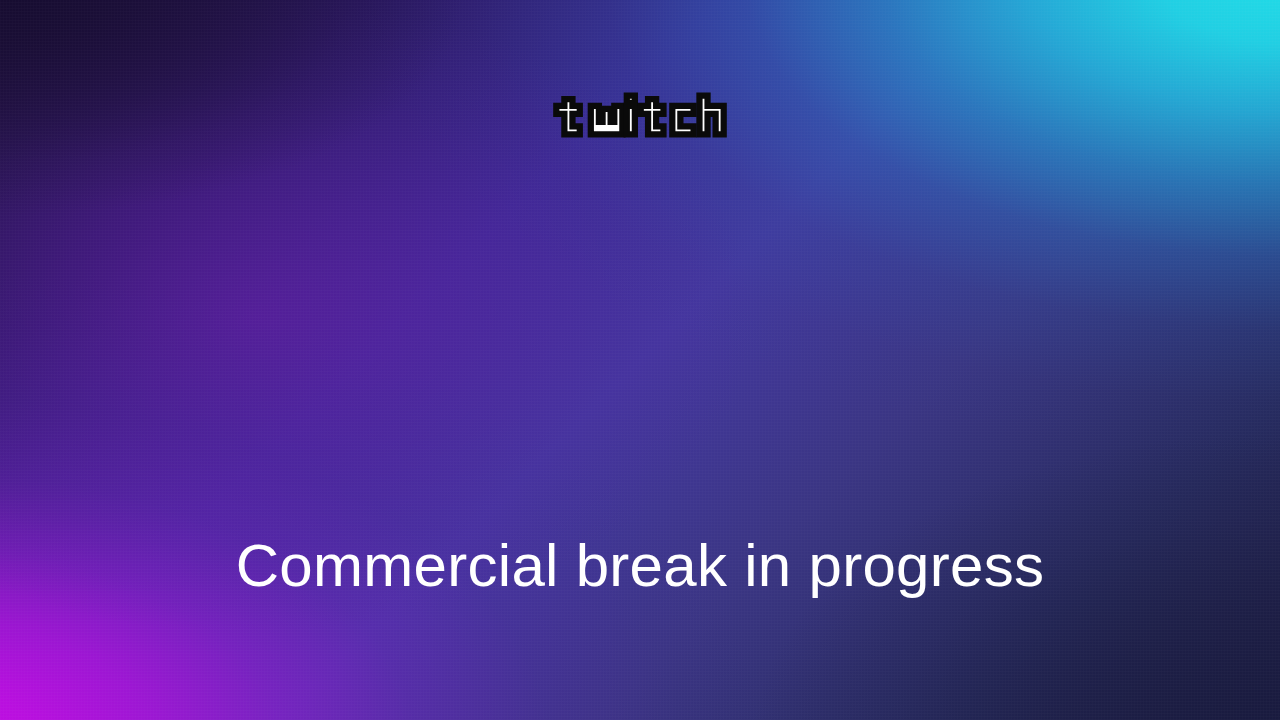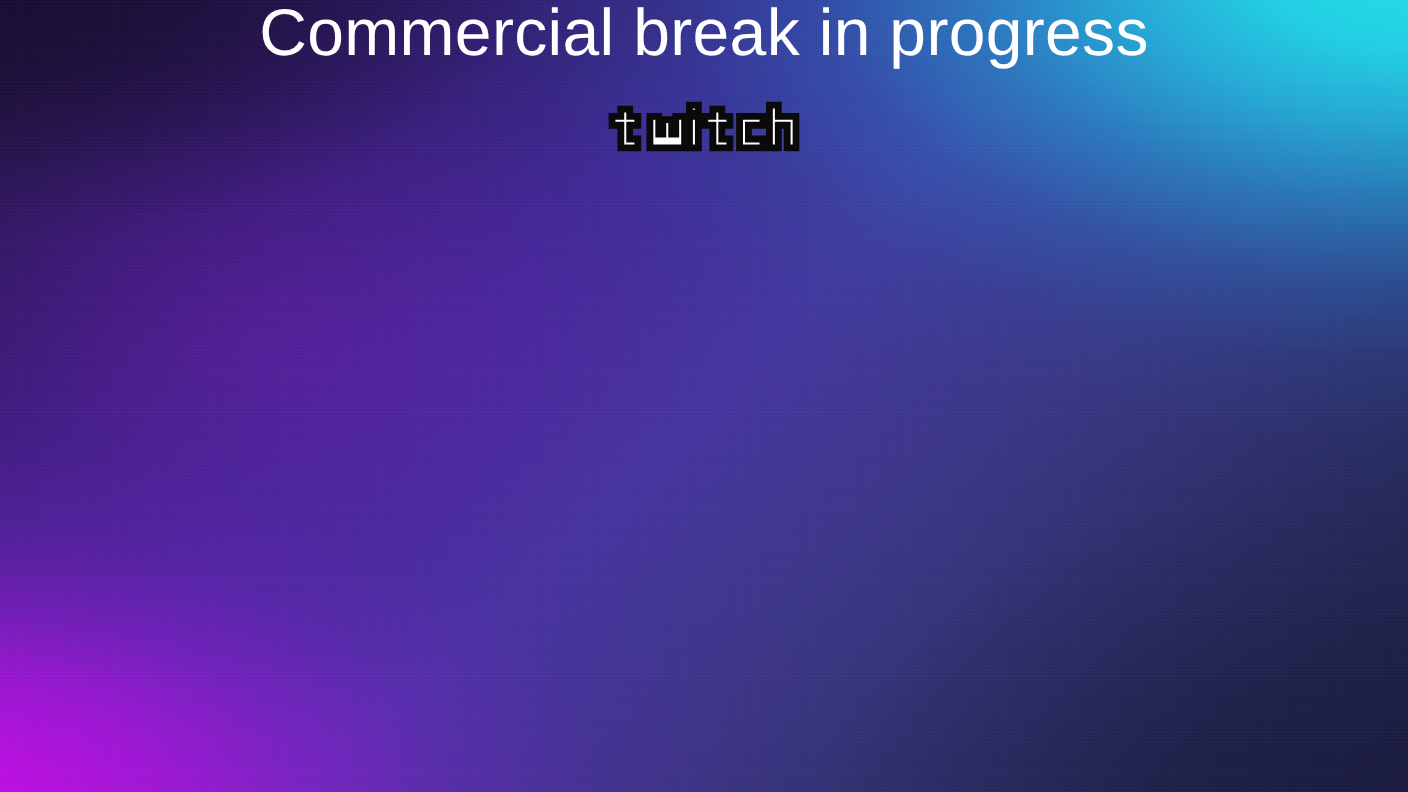--- a/index.html
+++ b/index.html
@@ -121,21 +121,21 @@
   }
 
   
   #message-wrap {
     position: absolute;
     left: 0;
     right: 0;
     top: 0;
     height: 596px;
     display: flex;
-    align-items: flex-start;
+    align-items: flex-end;
     justify-content: center;
     pointer-events: none;
   }
 
   #message {
     margin: 0;
     margin-top: 0px;
     color: #ffffff;
     font-family: "Liberation Sans", sans-serif;
     font-size: 60px;

